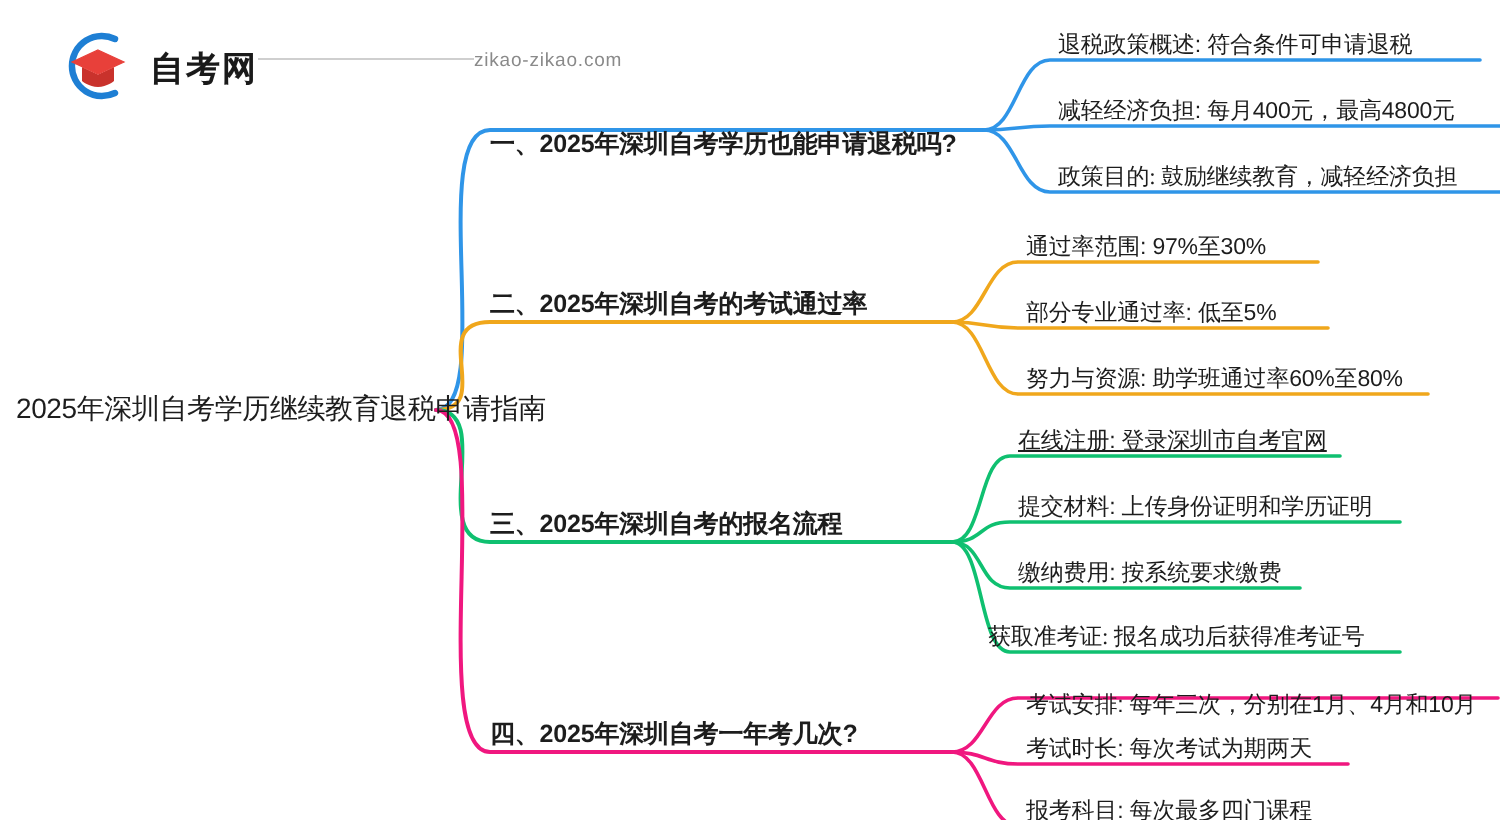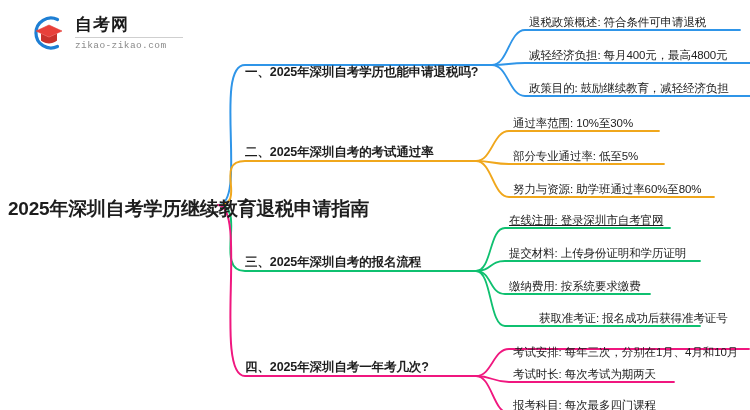--- a/index.html
+++ b/index.html
@@ -7,29 +7,29 @@
     width:750px;height:410px;position:relative;overflow:hidden;
     font-family:"Liberation Sans","DejaVu Sans",sans-serif;
     -webkit-font-smoothing:antialiased;
   }
   #canvas{position:absolute;left:0;top:0;width:750px;height:410px;}
   svg.wires{position:absolute;left:0;top:0;width:750px;height:410px;pointer-events:none;}
 
   
   .logo{position:absolute;left:30px;top:14px;display:flex;align-items:center;gap:7px;}
   .logo-mark{position:relative;width:38px;height:38px;flex:0 0 38px;}
-  .logo-text{display:flex;flex-direction:column;line-height:1;padding-top:2px;font-family:Liberation Mono, monospace;}
+  .logo-text{display:flex;flex-direction:row;line-height:1;padding-top:2px;}
   .logo-title{font-size:17px;font-weight:bold;color:#1a1a1a;letter-spacing:1px;}
   .logo-rule{height:1px;background:#cfcfcf;margin:3px 0 3px;width:108px;}
   .logo-sub{font-size:9.5px;color:#8a8a8a;letter-spacing:.4px;}
 
   
   .node{position:absolute;white-space:nowrap;color:#1d1d1d;}
   .root{
-    font-size:19px;font-weight:bold;left:8px;top:196px;letter-spacing:-.2px;
+    font-size:14px;font-weight:normal;left:8px;top:196px;letter-spacing:-.2px;
   }
   .branch{
     font-size:12.5px;font-weight:bold;letter-spacing:-.1px;
   }
   .leaf{
     font-size:11.5px;letter-spacing:-.1px;
   }
 </style>
 </head>
 <body>
@@ -73,27 +73,27 @@
     </svg>
 
   <div class="node root">2025年深圳自考学历继续教育退税申请指南</div>
 
   <div id="nodes">
       <div class="node branch" style="left: 245px; top: 64px;">一、2025年深圳自考学历也能申请退税吗?</div>
       <div class="node leaf" style="left: 529px; top: 15px;">退税政策概述: 符合条件可申请退税</div>
       <div class="node leaf" style="left: 529px; top: 48px;">减轻经济负担: 每月400元，最高4800元</div>
       <div class="node leaf" style="left: 529px; top: 81px; font-family: Liberation Serif, serif;">政策目的: 鼓励继续教育，减轻经济负担</div>
       <div class="node branch" style="left: 245px; top: 144px;">二、2025年深圳自考的考试通过率</div>
-      <div class="node leaf" style="left: 513px; top: 116px;">通过率范围: 10%至30%</div>
+      <div class="node leaf" style="left: 513px; top: 116px;">通过率范围: 97%至30%</div>
       <div class="node leaf" style="left: 513px; top: 149px;">部分专业通过率: 低至5%</div>
       <div class="node leaf" style="left: 513px; top: 182px;">努力与资源: 助学班通过率60%至80%</div>
       <div class="node branch" style="left: 245px; top: 254px;">三、2025年深圳自考的报名流程</div>
       <div class="node leaf" style="left: 509px; top: 213px; text-decoration: underline;">在线注册: 登录深圳市自考官网</div>
       <div class="node leaf" style="left: 509px; top: 246px;">提交材料: 上传身份证明和学历证明</div>
       <div class="node leaf" style="left: 509px; top: 279px;">缴纳费用: 按系统要求缴费</div>
-      <div class="node leaf" style="left: 539px; top: 311px;">获取准考证: 报名成功后获得准考证号</div>
+      <div class="node leaf" style="left: 494px; top: 311px; font-family: Liberation Serif, serif;">获取准考证: 报名成功后获得准考证号</div>
       <div class="node branch" style="left: 245px; top: 359px;">四、2025年深圳自考一年考几次?</div>
       <div class="node leaf" style="left: 513px; top: 334px; margin-top: 11px;">考试安排: 每年三次，分别在1月、4月和10月</div>
       <div class="node leaf" style="left: 513px; top: 367px;">考试时长: 每次考试为期两天</div>
       <div class="node leaf" style="left: 513px; top: 398px;">报考科目: 每次最多四门课程</div>
     </div>
 
 </div>
 
 </body></html>

